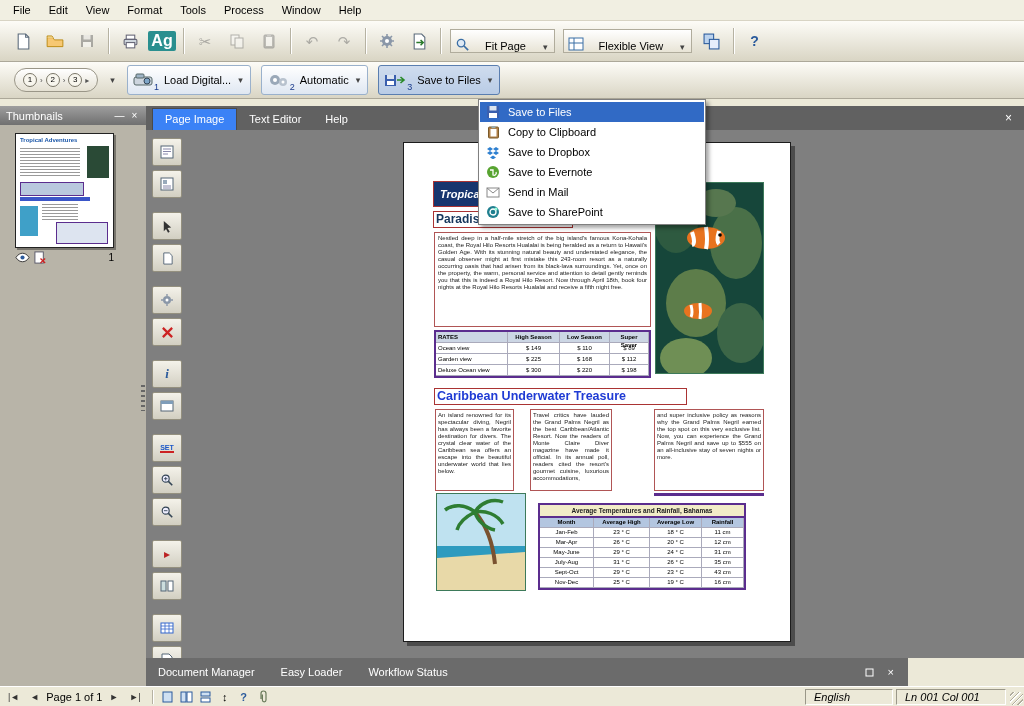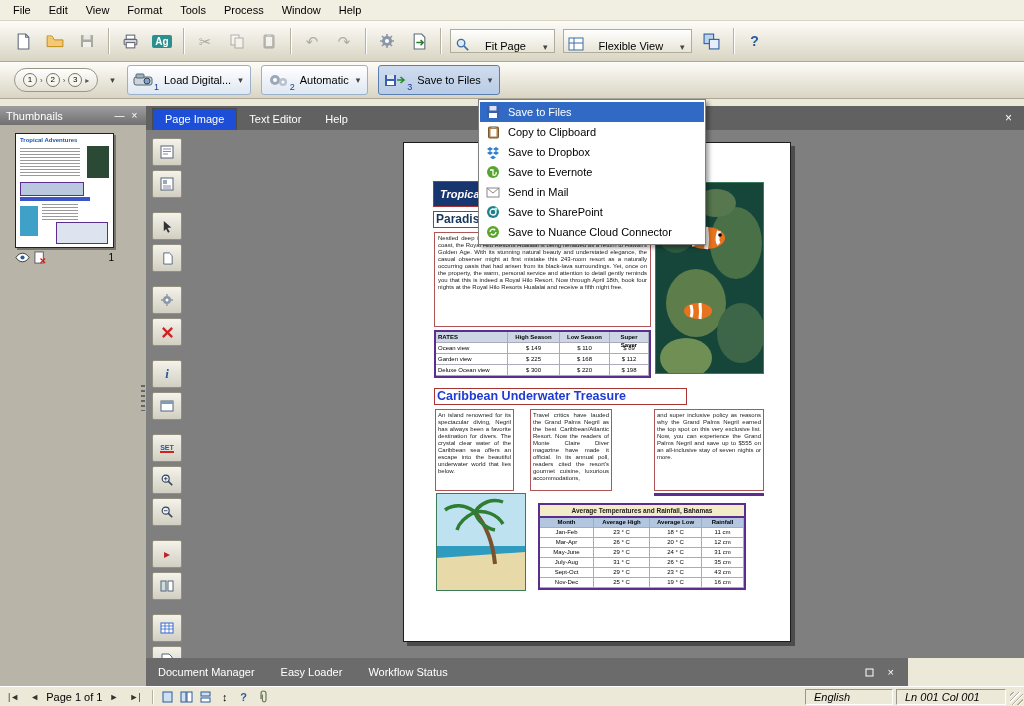--- a/index.html
+++ b/index.html
@@ -45,21 +45,21 @@
          border:1px solid #222;box-shadow:2px 2px 0 rgba(0,0,0,.35);overflow:hidden;}
   .tt{position:absolute;font-size:6px;font-weight:bold;color:#1a56a8;top:3px;left:4px;}
   .tblock{position:absolute;}
   .txtlines{background:repeating-linear-gradient(#9a9a9a 0 1px,transparent 1px 3px);}
   .thumb-meta{position:absolute;left:15px;top:144px;width:99px;height:14px;display:flex;align-items:center;gap:4px;}
   .pn{margin-left:auto;font-size:10px;}
 
   .content{position:absolute;left:146px;top:106px;width:878px;height:552px;}
   .tabbar{height:24px;background:#616161;color:#fff;display:flex;align-items:flex-end;padding-left:6px;position:relative;}
   .tab{padding:4px 12px 5px;cursor:default;}
-  .tab.active{background:#1d4ed8;border:1px solid #4a4a4a;border-bottom:none;}
+  .tab.active{background:#3b82f6;border:1px solid #4a4a4a;border-bottom:none;}
   .tb-close{position:absolute;right:12px;top:5px;font-size:12px;color:#fff;cursor:default;}
   .canvas{position:absolute;left:0;right:0;top:24px;bottom:0;background:#7f7f7f;overflow:hidden;}
 
   
   .toolstrip{position:absolute;left:6px;top:8px;width:30px;display:flex;flex-direction:column;}
   .tsb{width:28px;height:26px;margin-bottom:4px;border:1px solid #94907f;border-radius:2px;
        background:linear-gradient(#f4f2ea,#d2cfc2);display:flex;align-items:center;justify-content:center;}
   .tsb.gap{margin-bottom:14px;}
 
   
@@ -163,21 +163,21 @@
     <button class="ib">
       <span>
           <svg width="17" height="17" viewBox="0 0 16 16">
             <rect x="4" y="2" width="8" height="4" fill="#fff" stroke="#667"></rect>
             <rect x="2" y="6" width="12" height="5" rx="1" fill="#cfd6dd" stroke="#667"></rect>
             <rect x="4" y="9" width="8" height="5" fill="#fff" stroke="#667"></rect>
           </svg>
         </span>
     </button>
     <button class="ib">
-      <span style="background:#2a8f8f;color:#fff;font-size:10px;font-weight:bold;padding:1px 3px;border-radius:2px;">Ag</span>
+      <span style="background:#2a8f8f;color:#fff;font-size:16px;font-weight:bold;padding:1px 3px;border-radius:2px;">Ag</span>
     </button>
     <span class="sep"></span>
     <button class="ib dis">
       <span class="glyph">✂</span>
     </button>
     <button class="ib dis">
       <span>
           <svg width="16" height="16" viewBox="0 0 16 16">
             <rect x="2" y="2" width="8" height="10" fill="#fff" stroke="#667"></rect>
             <rect x="6" y="5" width="8" height="10" fill="#fff" stroke="#667"></rect>
@@ -628,25 +628,15 @@
     <div class="mitem">
       <span class="micon">
           <svg width="14" height="14" viewBox="0 0 14 14">
             <circle cx="7" cy="7" r="6" fill="#1f7f8f"></circle>
             <circle cx="7" cy="7" r="3" fill="none" stroke="#fff" stroke-width="1.3"></circle>
             <circle cx="10" cy="4" r="1.5" fill="#9fd"></circle>
           </svg>
         </span>
       <span>Save to SharePoint</span>
     </div>
-    <div class="mitem">
-      <span class="micon">
-          <svg width="14" height="14" viewBox="0 0 14 14">
-            <circle cx="7" cy="7" r="6" fill="#5aa52a"></circle>
-            <path d="M4 7a3 3 0 015-2M10 7a3 3 0 01-5 2" fill="none" stroke="#fff" stroke-width="1.3"></path>
-            <path d="M9 3.5l.3 2-2-.3M5 10.5l-.3-2 2 .3" fill="#fff"></path>
-          </svg>
-        </span>
-      <span>Save to Nuance Cloud Connector</span>
-    </div>
   </div>
 
 </div>
 
 </body></html>

